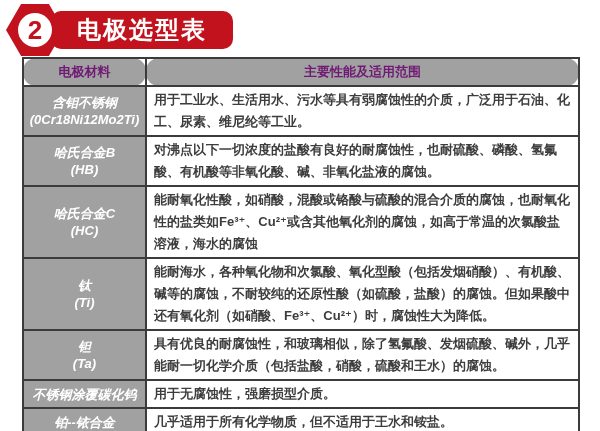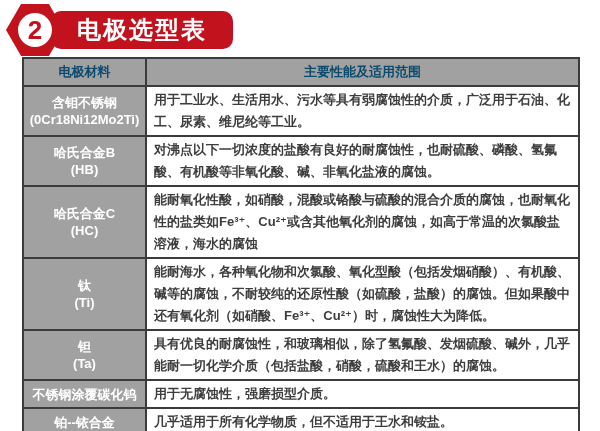--- a/index.html
+++ b/index.html
@@ -18,25 +18,25 @@
   .banner { margin-left: -13px; height: 38px; min-width: 152px; padding: 0 26px;
     background: #c1121e; border-radius: 10px; display: flex; align-items: center; justify-content: center; text-align: center; }
   .banner .title { color: #ffffff; font-size: 24px; font-weight: bold; letter-spacing: 2px; line-height: 1; }
 
   
   table.sel { position: absolute; left: 22px; top: 57px; width: 556px;
     border-collapse: collapse; table-layout: fixed; }
   table.sel col.c1 { width: 123px; }
   table.sel col.c2 { width: 433px; }
   table.sel th, table.sel td { border: 2px solid #3b3b3b; }
-  th.colhead { background: #a1a1a1; color: #0c4a6e; font-size: 13px; font-weight: bold;
-    text-align: center; height: 28px; }
+  th.colhead { background: #a1a1a1; color: #701a75; font-size: 13px; font-weight: bold;
+    text-align: center; height: 28px; border-radius: 13px; }
   td.mat { background: #a1a1a1; color: #ffffff; font-size: 13px; font-weight: bold;
     text-align: center; vertical-align: middle; line-height: 17px; padding: 2px; }
-  td.mat .m1, td.mat .m2 { display: block; }
+  td.mat .m1, td.mat .m2 { display: block; font-style: italic; }
   td.perf { background: #ffffff; color: #3d3d3d; font-size: 13px; font-weight: bold;
     line-height: 22px; padding: 2px 7px; vertical-align: middle; text-align: left; margin-top: 12px; }
   tr.r1 { height: 48px; }
   tr.r2 { height: 44px; }
   tr.r3 { height: 62px; }
   tr.r4 { height: 70px; }
   tr.r5 { height: 44px; }
   tr.r6 { height: 23px; }
   tr.r7 { height: 25px; }
 </style>

